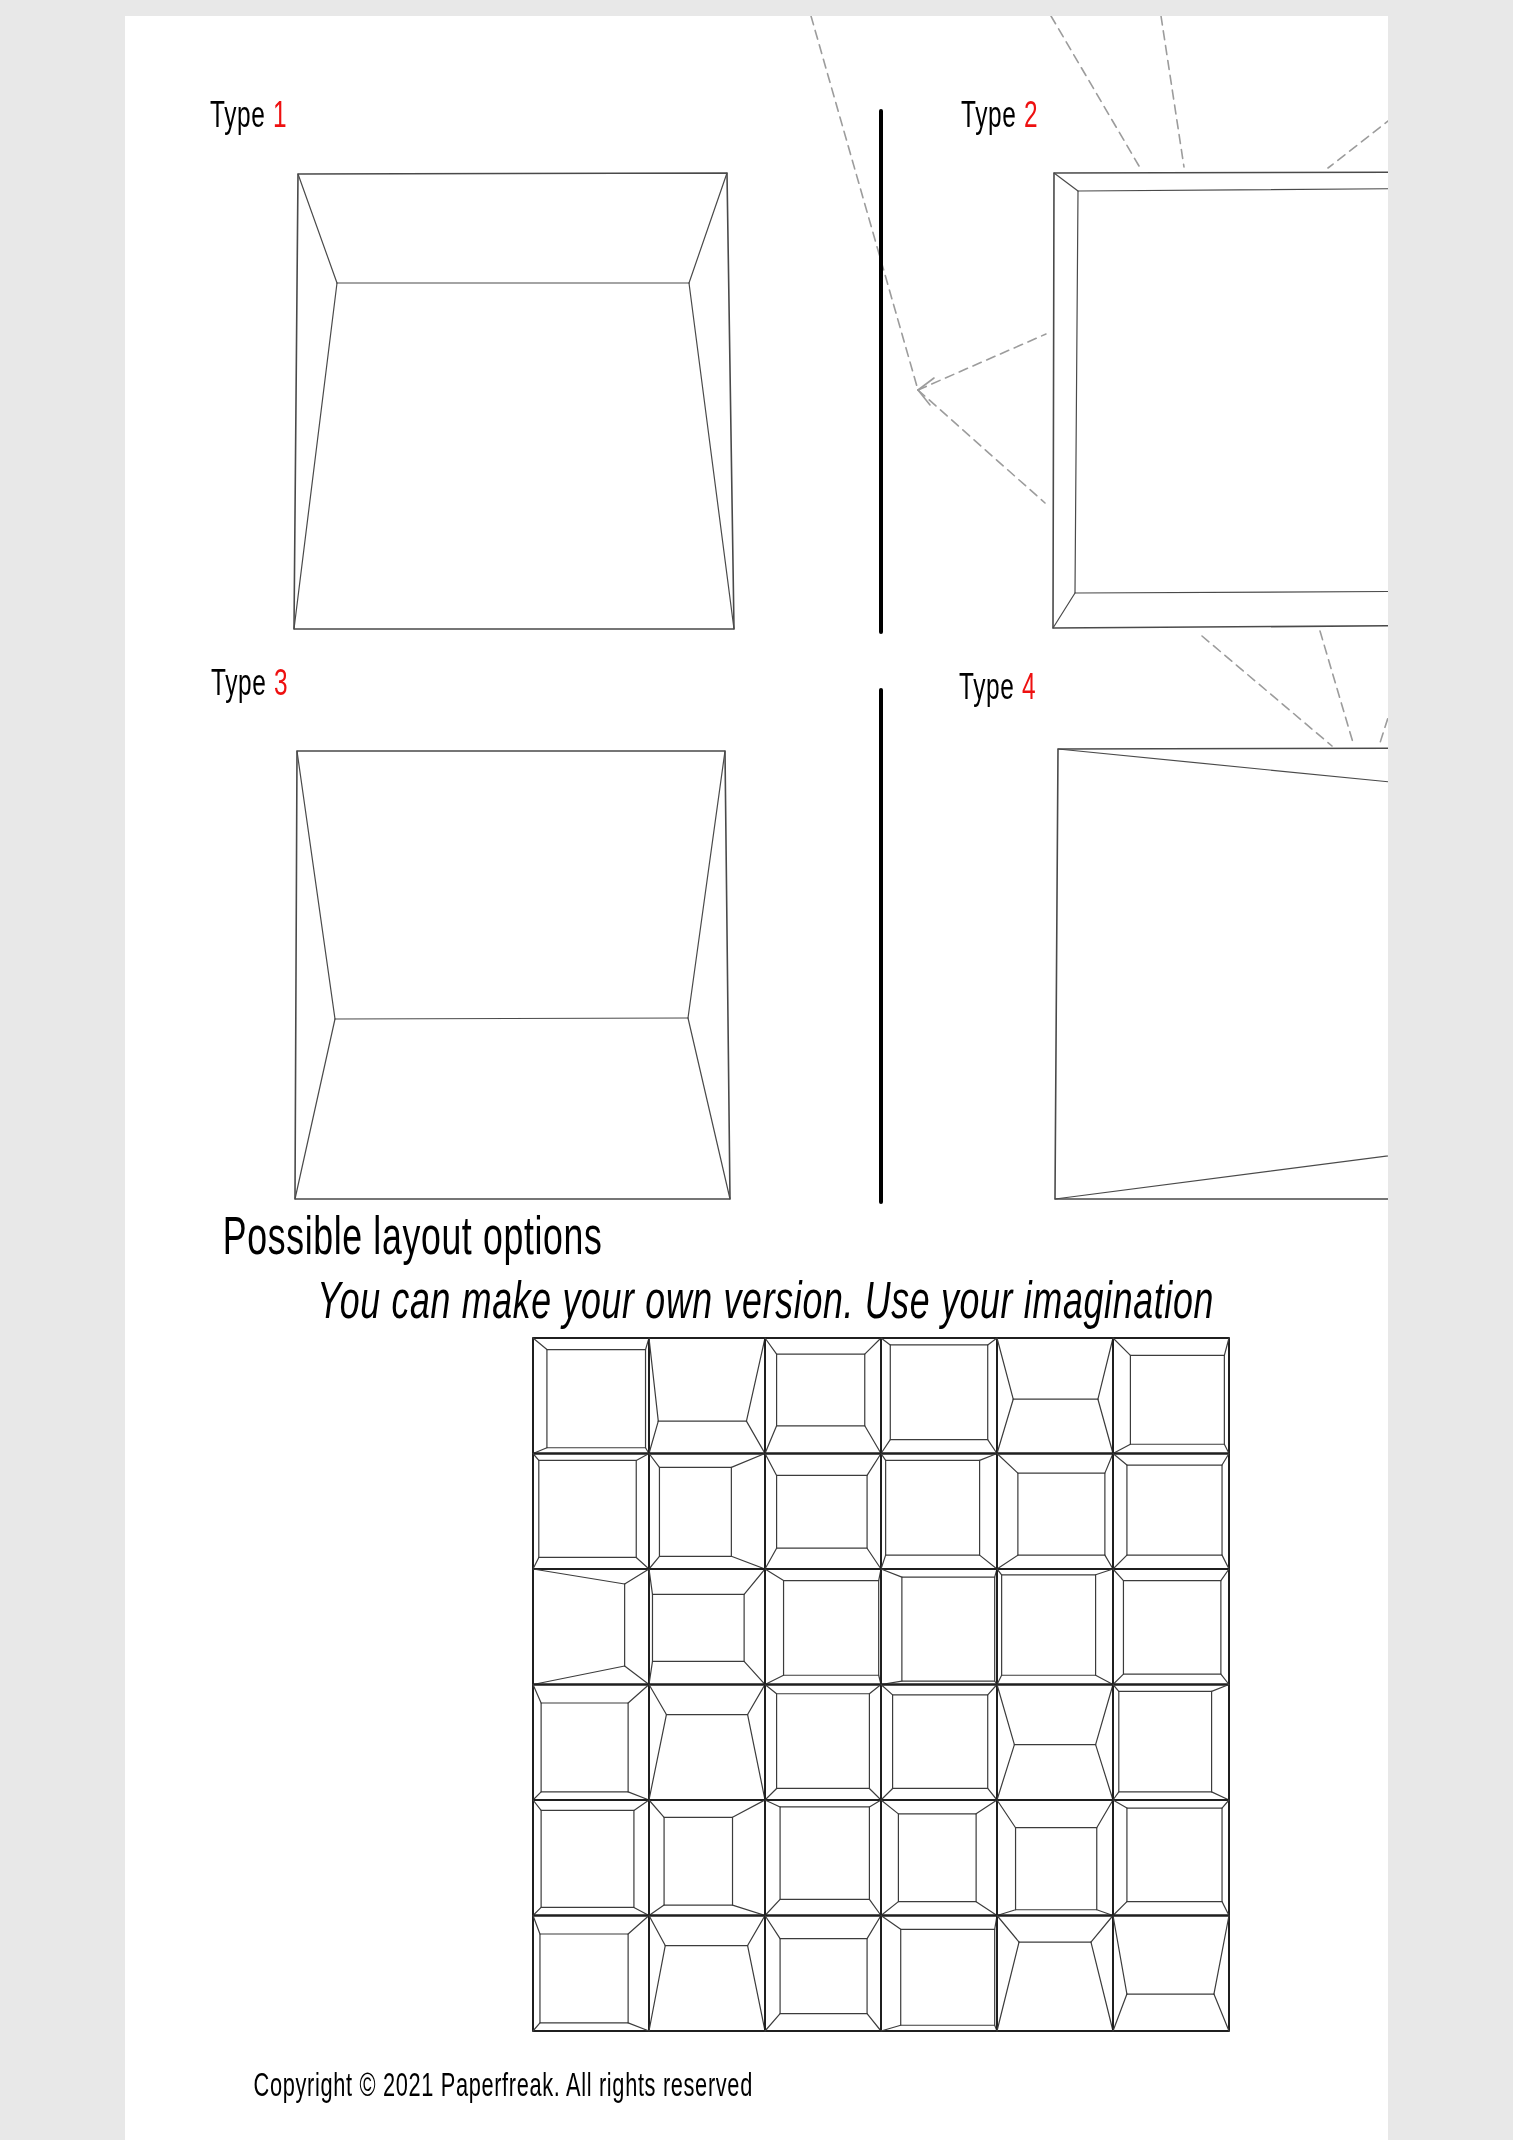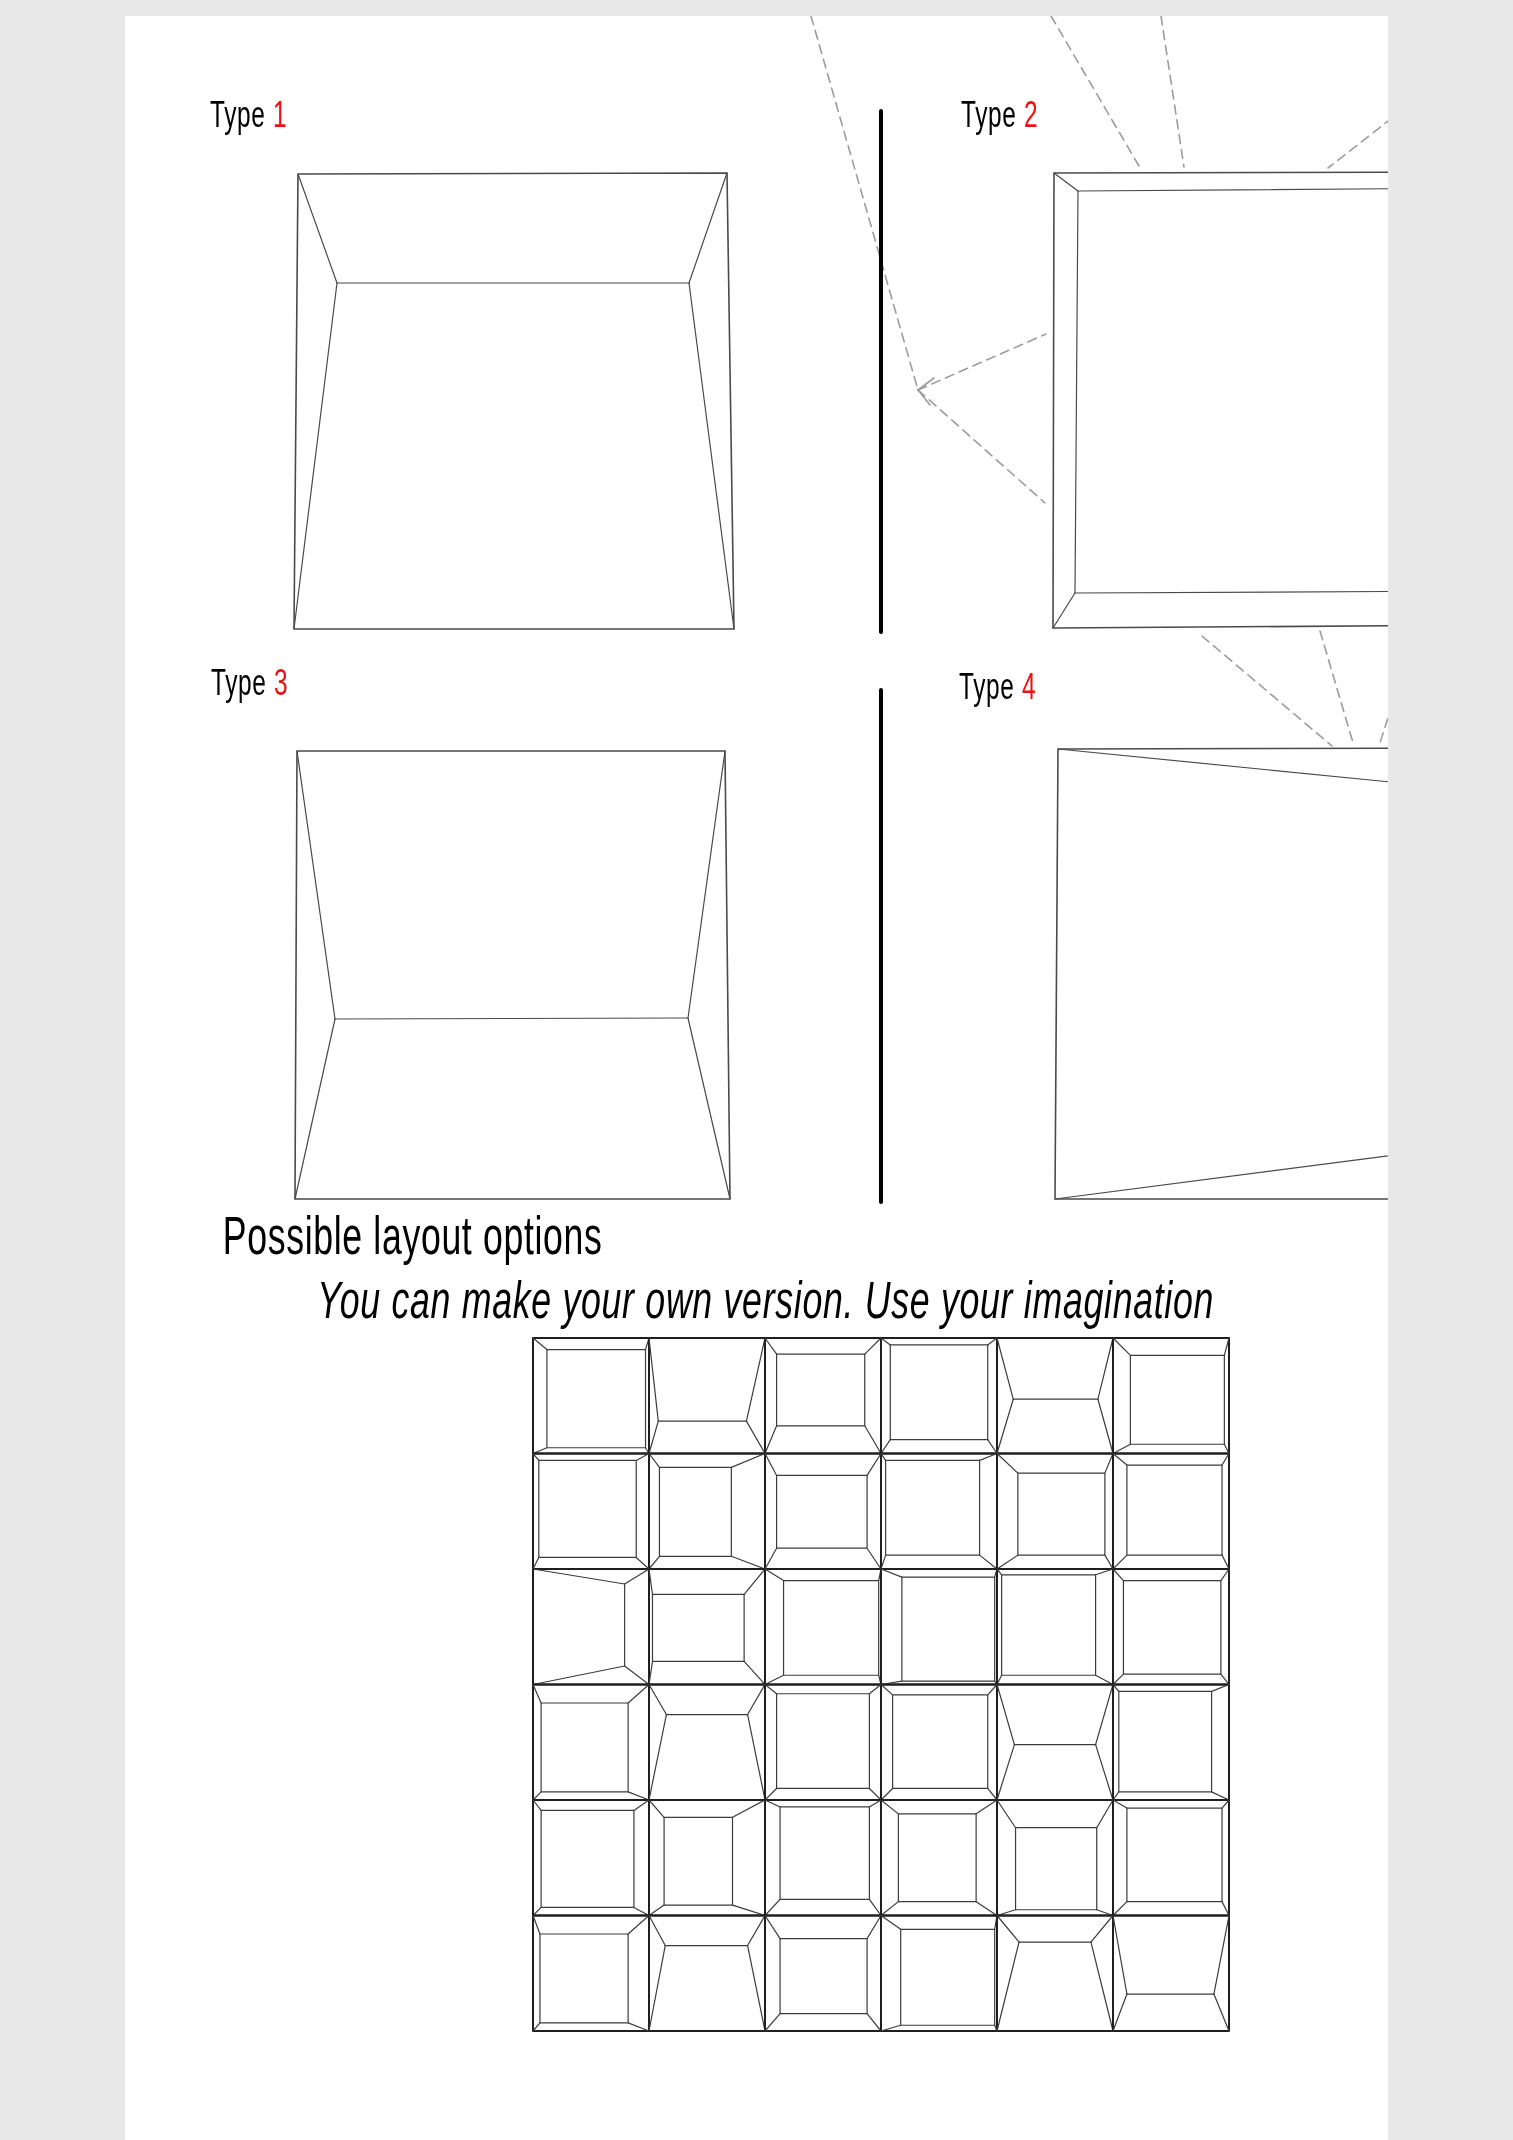--- a/index.html
+++ b/index.html
@@ -296,14 +296,15 @@
   <div class="lbl lbl2"><span>Type </span><span class="num">2</span></div>
 
   <div class="lbl lbl3"><span>Type </span><span class="num">3</span></div>
 
   <div class="lbl lbl4"><span>Type </span><span class="num">4</span></div>
 
   <div class="heading h1"><span class="cond">Possible layout options</span></div>
 
   <div class="heading h2"><span class="cond">You can make your own version. Use your imagination</span></div>
 
+  <div class="heading footer"><span class="cond">Copyright © 2021 Paperfreak. All rights reserved</span></div>
 
 </div>
 
 </body></html>

